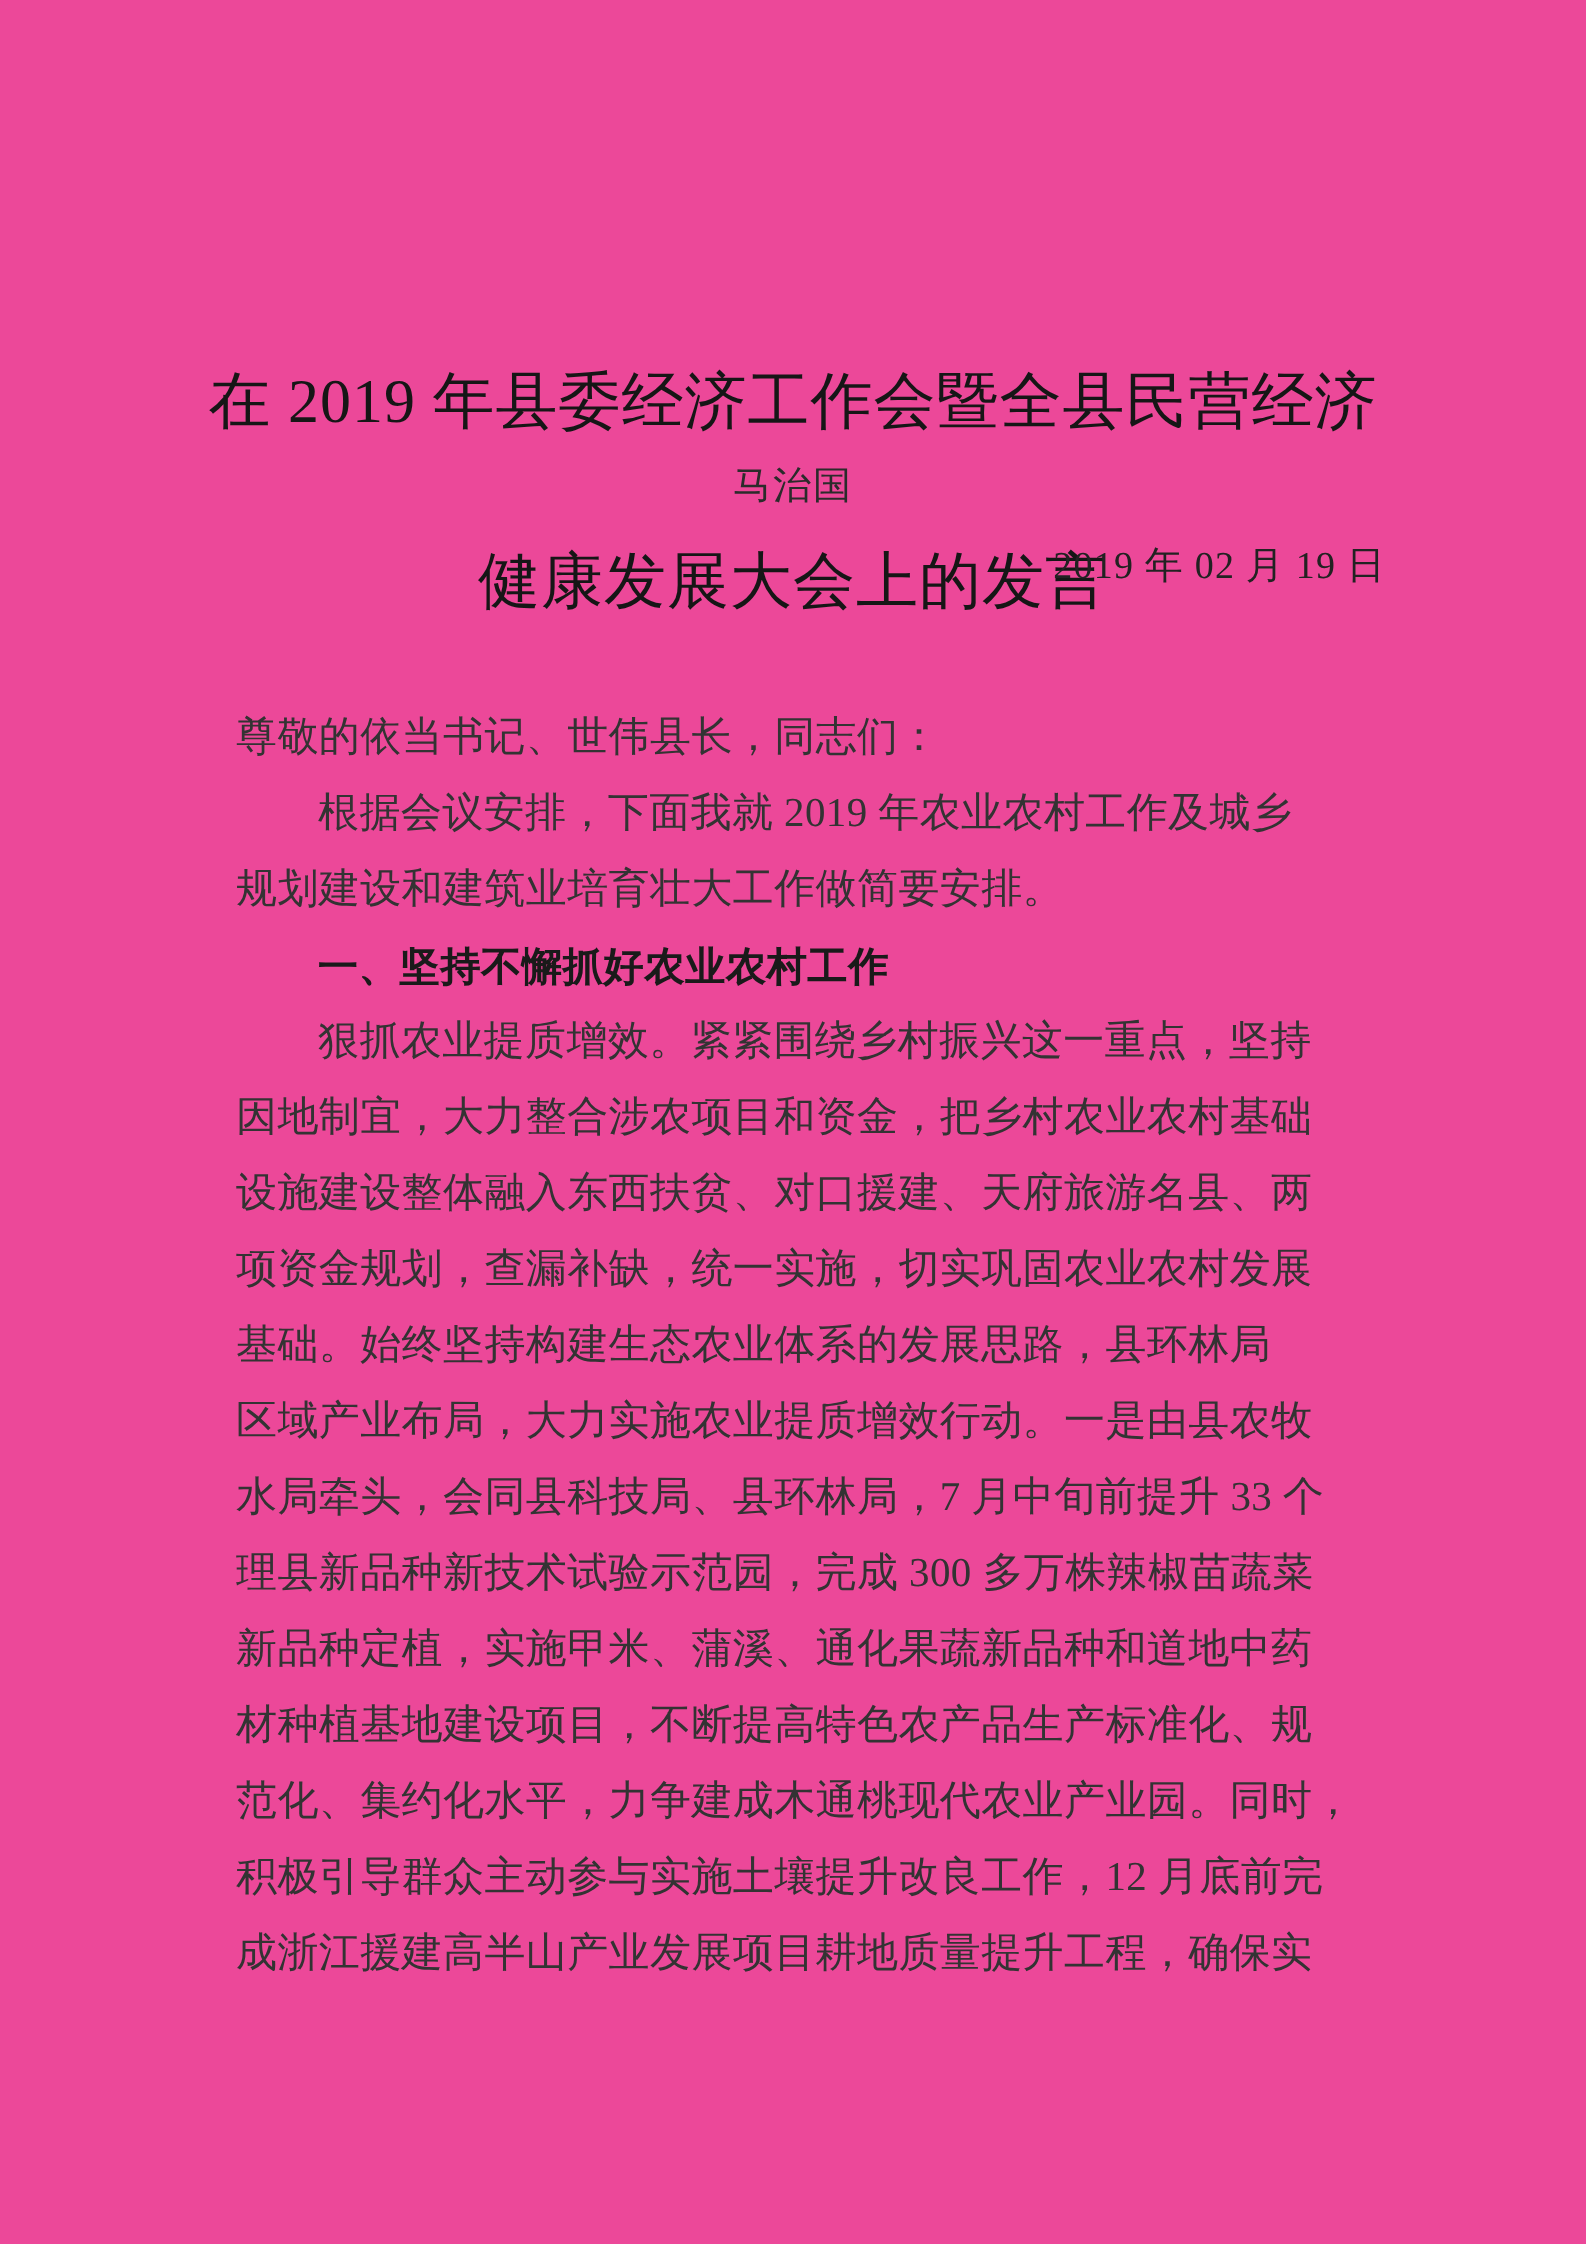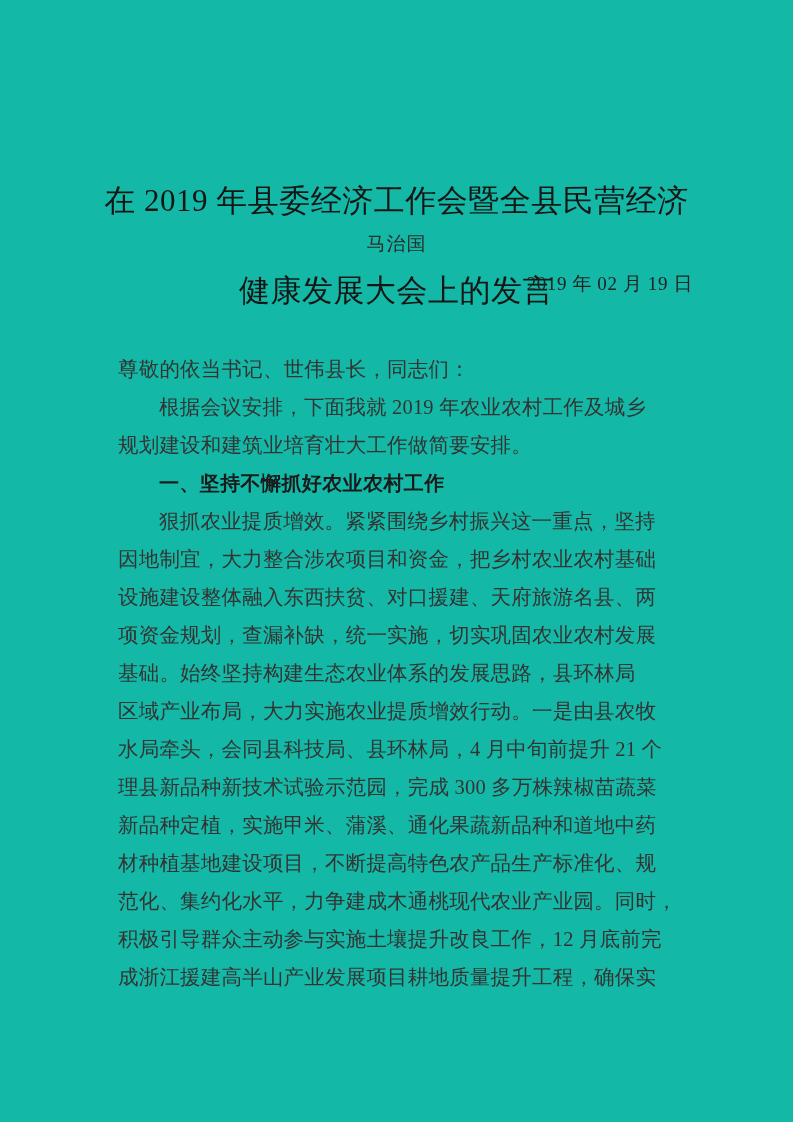--- a/index.html
+++ b/index.html
@@ -5,21 +5,21 @@
 <style>
   html, body {
     margin: 0;
     padding: 0;
     background: #ffffff;
   }
   .page {
     position: relative;
     width: 793px;
     height: 1122px;
-    background: #14b8a6;
+    background: #ec4899;
     overflow: hidden;
     box-sizing: border-box;
   }
 
   
   .doc-title {
     position: absolute;
     left: 100px;
     top: 133px;
     width: 593px;
@@ -114,21 +114,21 @@
     <div class="line">规划建设和建筑业培育壮大工作做简要安排。</div>
 
     <div class="heading">一、坚持不懈抓好农业农村工作</div>
 
     <div class="line indent">狠抓农业提质增效。紧紧围绕乡村振兴这一重点，坚持</div>
     <div class="line">因地制宜，大力整合涉农项目和资金，把乡村农业农村基础</div>
     <div class="line">设施建设整体融入东西扶贫、对口援建、天府旅游名县、两</div>
     <div class="line">项资金规划，查漏补缺，统一实施，切实巩固农业农村发展</div>
     <div class="line">基础。始终坚持构建生态农业体系的发展思路，县环林局</div>
     <div class="line">区域产业布局，大力实施农业提质增效行动。一是由县农牧</div>
-    <div class="line">水局牵头，会同县科技局、县环林局，4 月中旬前提升 21 个</div>
+    <div class="line">水局牵头，会同县科技局、县环林局，7 月中旬前提升 33 个</div>
     <div class="line">理县新品种新技术试验示范园，完成 300 多万株辣椒苗蔬菜</div>
     <div class="line">新品种定植，实施甲米、蒲溪、通化果蔬新品种和道地中药</div>
     <div class="line">材种植基地建设项目，不断提高特色农产品生产标准化、规</div>
     <div class="line">范化、集约化水平，力争建成木通桃现代农业产业园。同时，</div>
     <div class="line">积极引导群众主动参与实施土壤提升改良工作，12 月底前完</div>
     <div class="line">成浙江援建高半山产业发展项目耕地质量提升工程，确保实</div>
 
   </div>
 
 </div>

